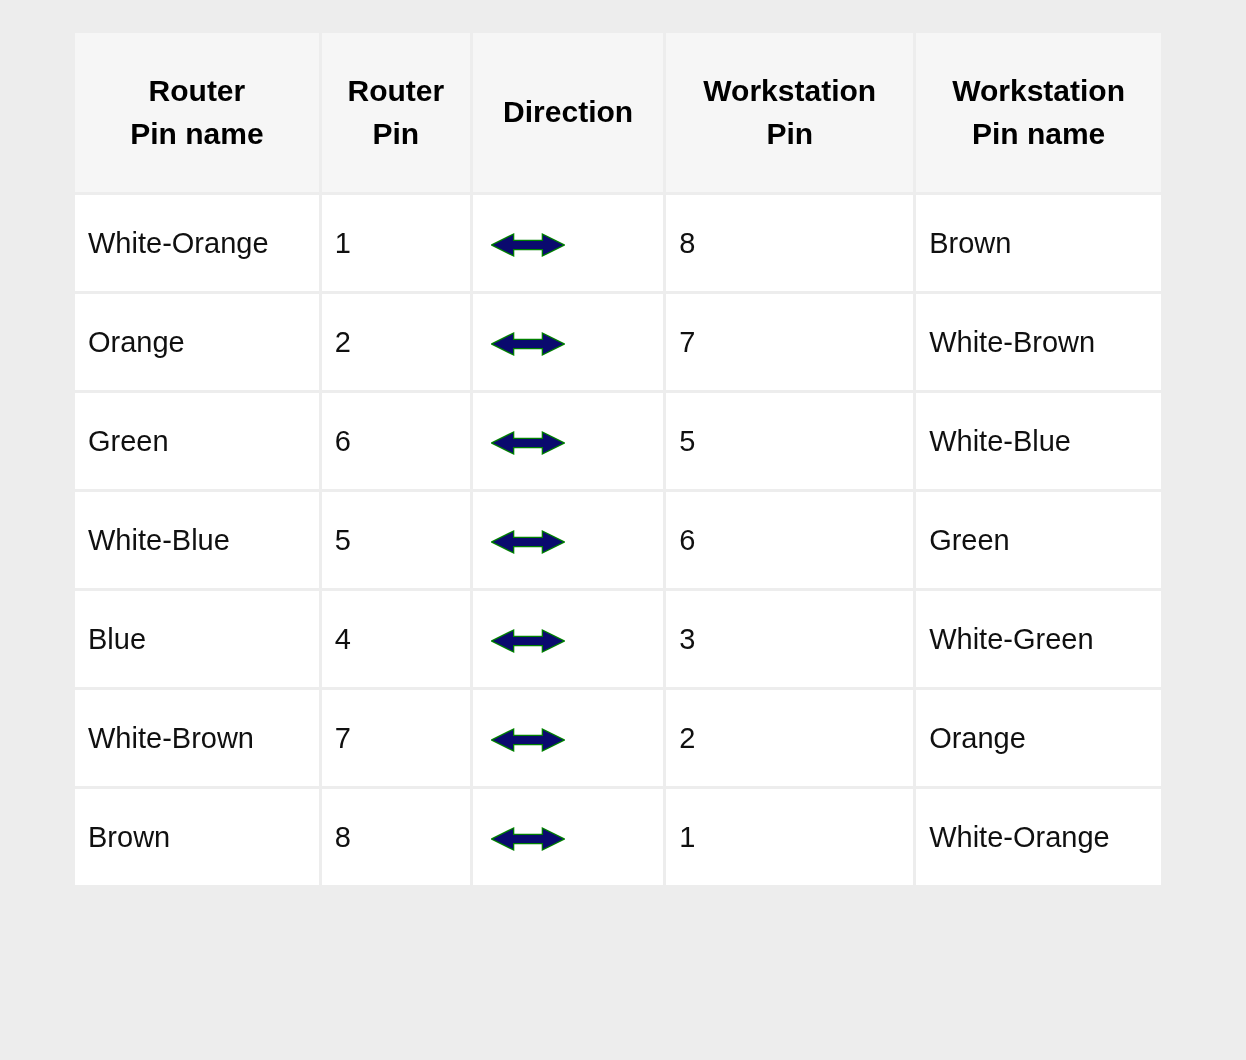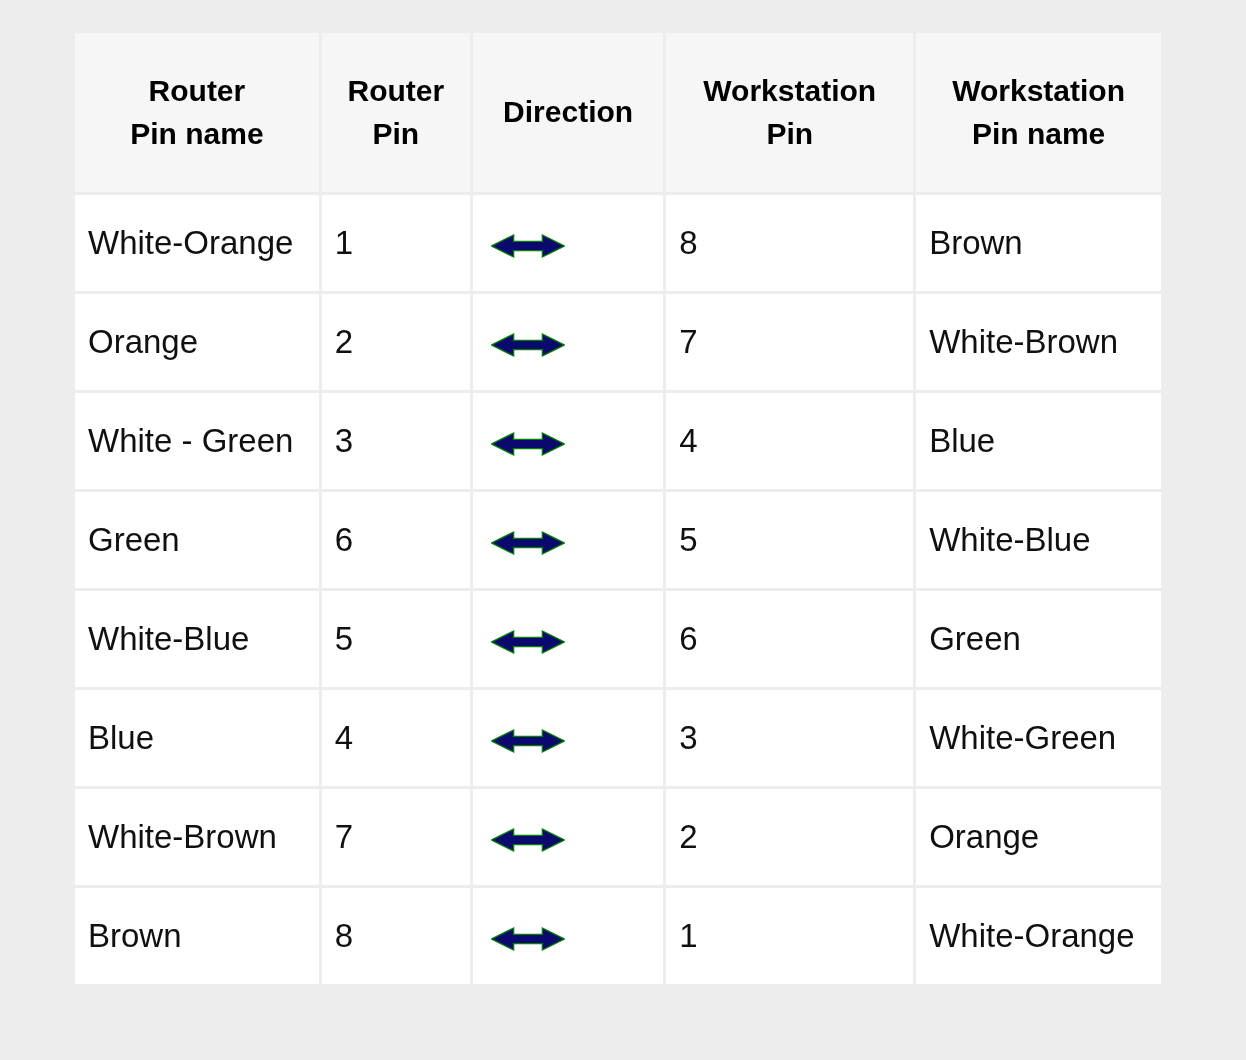--- a/index.html
+++ b/index.html
@@ -51,21 +51,21 @@
     vertical-align: middle;
     height: 159px;
     padding: 6px 10px;
     box-sizing: border-box;
     border: 0;
   }
 
   .pinout-table td {
     background: #ffffff;
     color: #101010;
-    font-size: 33px;
+    font-size: 29px;
     font-weight: normal;
     line-height: 1.25;
     text-align: left;
     vertical-align: middle;
     height: 96px;
     padding: 6px 13px;
     box-sizing: border-box;
     border: 0;
     white-space: nowrap;
     overflow: hidden;
@@ -143,32 +143,20 @@
           <td class="cell-direction"><span class="dir-arrow"><svg viewBox="0 0 74 26" xmlns="http://www.w3.org/2000/svg">
                 <g>
                   <polygon points="2,13 22,3 22,9 52,9 52,3 72,13 52,23 52,17 22,17 22,23" fill="#0a0a6e" stroke="#008000" stroke-width="2.6" stroke-linejoin="miter"></polygon>
                   <polygon points="2,13 22,3 22,9 52,9 52,3 72,13 52,23 52,17 22,17 22,23" fill="#0a0a6e"></polygon>
                 </g>
               </svg></span></td>
           <td>7</td>
           <td>White-Brown</td>
         </tr>
         <tr>
-          <td>White - Green</td>
-          <td>3</td>
-          <td class="cell-direction"><span class="dir-arrow"><svg viewBox="0 0 74 26" xmlns="http://www.w3.org/2000/svg">
-                <g>
-                  <polygon points="2,13 22,3 22,9 52,9 52,3 72,13 52,23 52,17 22,17 22,23" fill="#0a0a6e" stroke="#008000" stroke-width="2.6" stroke-linejoin="miter"></polygon>
-                  <polygon points="2,13 22,3 22,9 52,9 52,3 72,13 52,23 52,17 22,17 22,23" fill="#0a0a6e"></polygon>
-                </g>
-              </svg></span></td>
-          <td>4</td>
-          <td>Blue</td>
-        </tr>
-        <tr>
           <td>Green</td>
           <td>6</td>
           <td class="cell-direction"><span class="dir-arrow"><svg viewBox="0 0 74 26" xmlns="http://www.w3.org/2000/svg">
                 <g>
                   <polygon points="2,13 22,3 22,9 52,9 52,3 72,13 52,23 52,17 22,17 22,23" fill="#0a0a6e" stroke="#008000" stroke-width="2.6" stroke-linejoin="miter"></polygon>
                   <polygon points="2,13 22,3 22,9 52,9 52,3 72,13 52,23 52,17 22,17 22,23" fill="#0a0a6e"></polygon>
                 </g>
               </svg></span></td>
           <td>5</td>
           <td>White-Blue</td>

